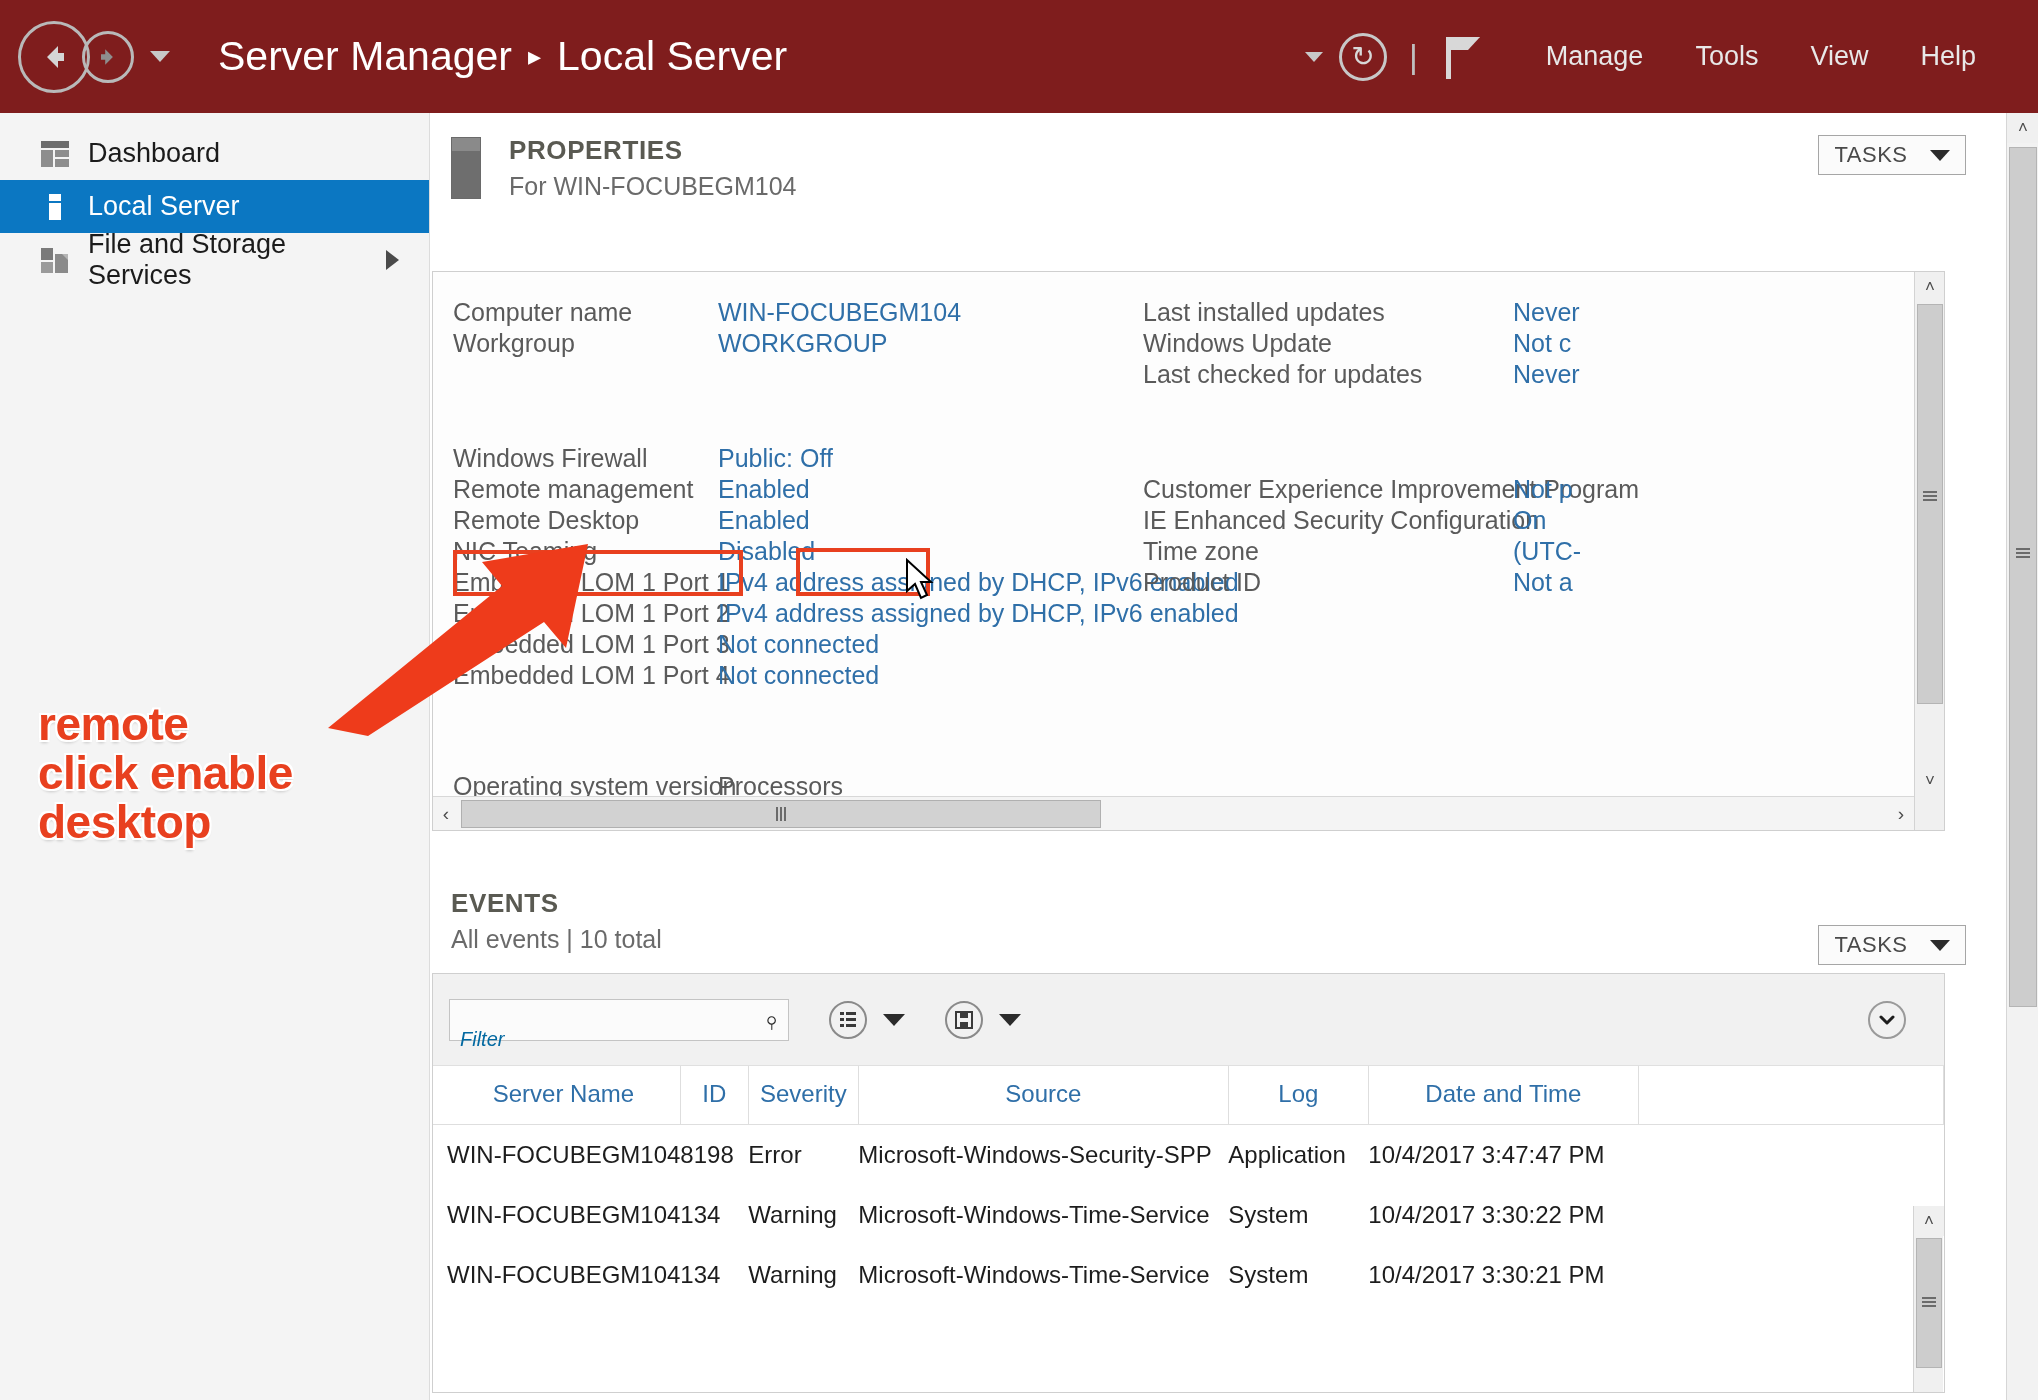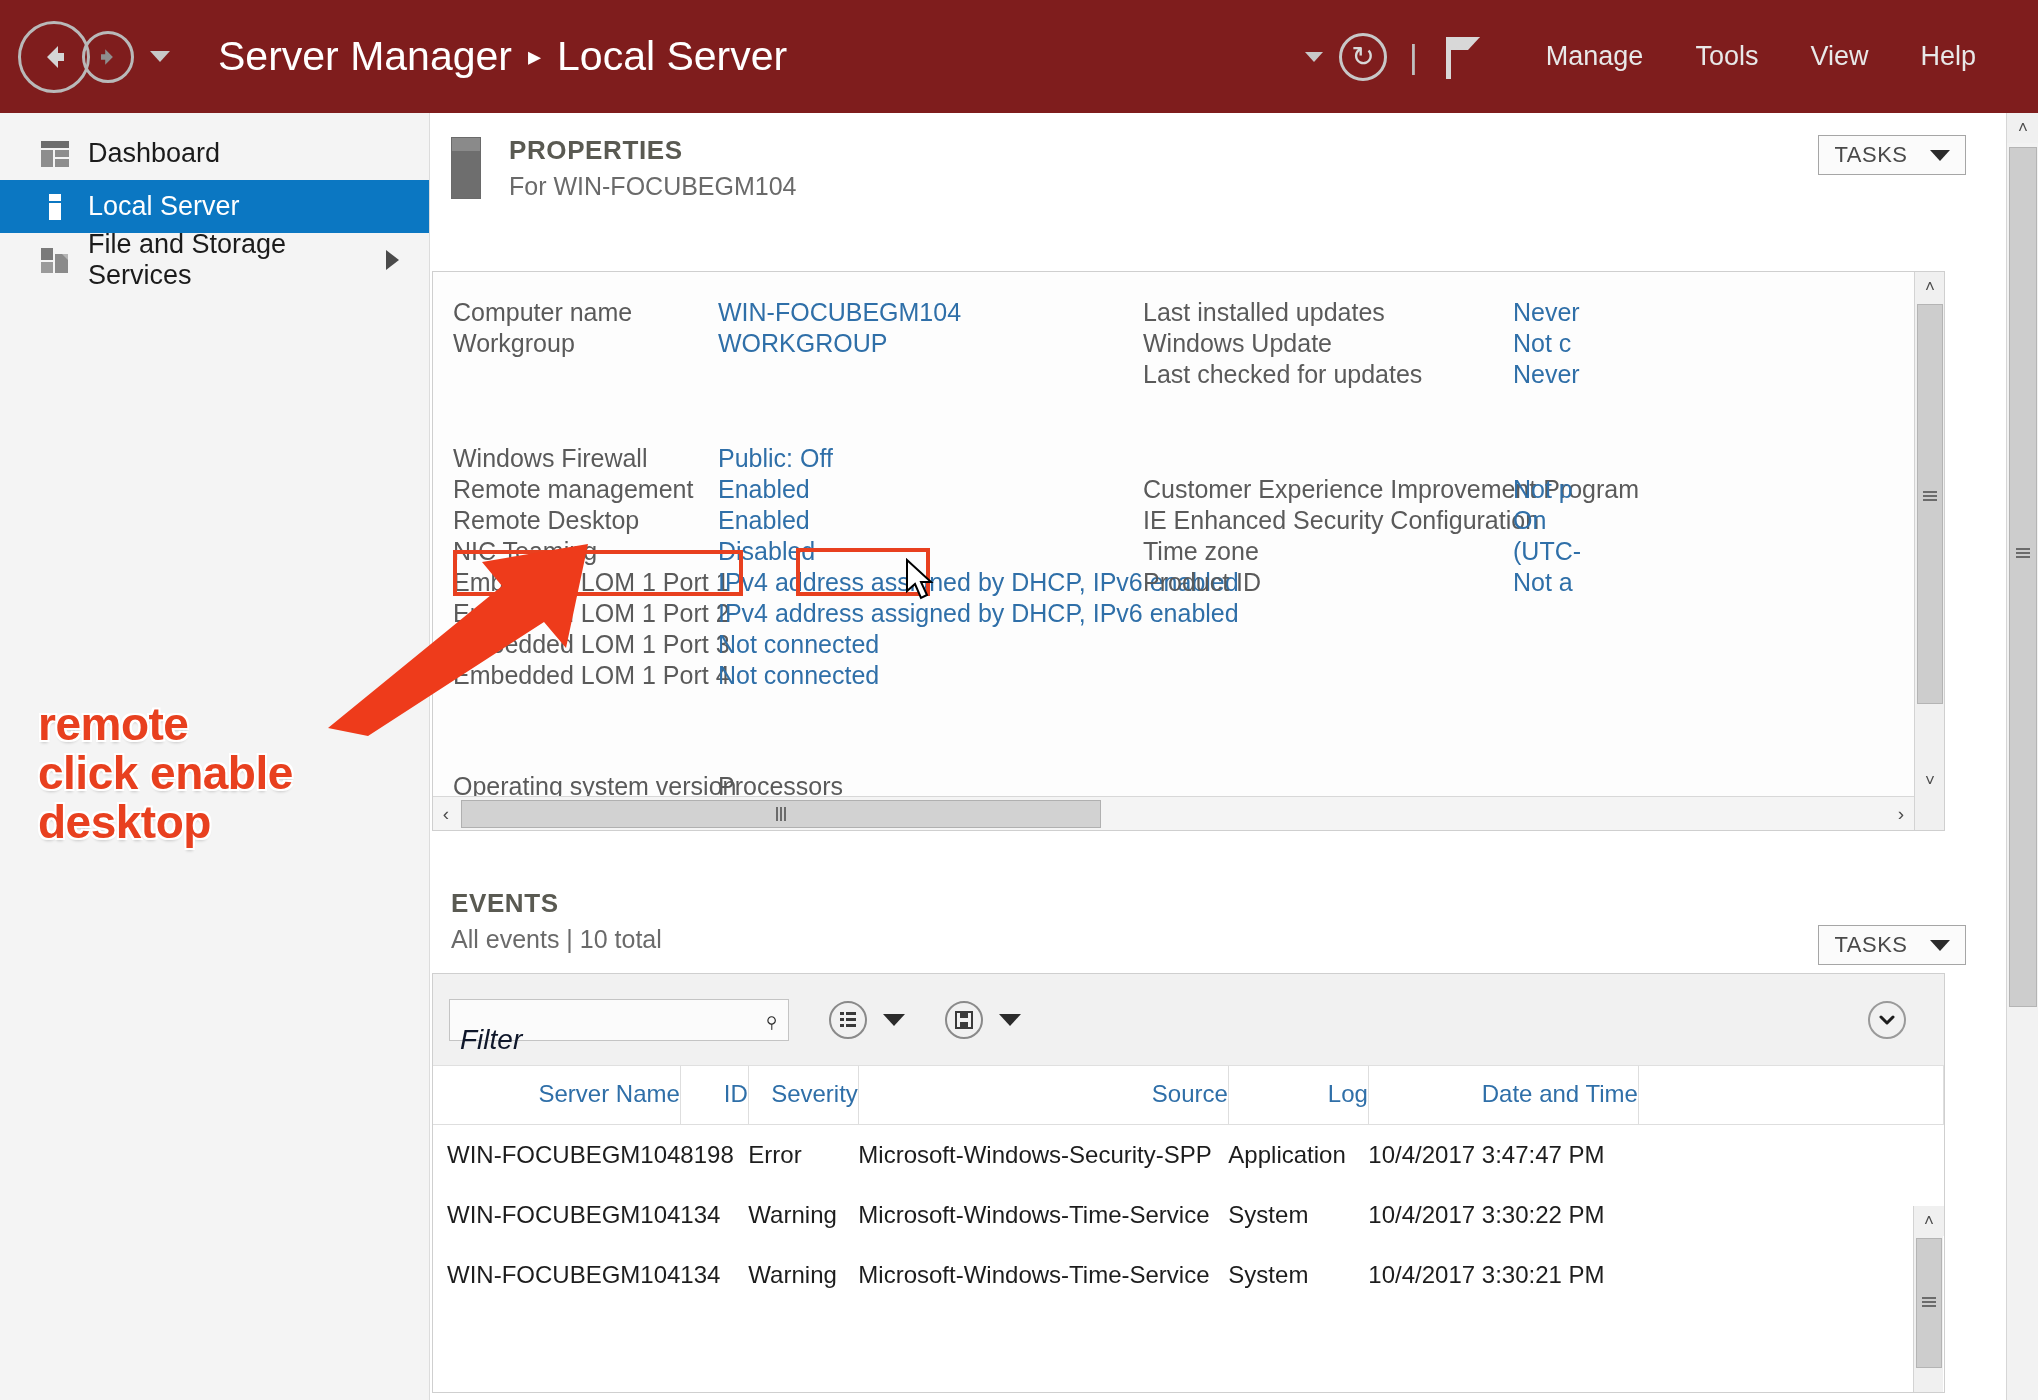--- a/index.html
+++ b/index.html
@@ -165,40 +165,40 @@
     border: 1px solid #cfcfcf; background: #ffffff;
   }
   #filter-bar {
     height: 92px; background: #f1f1f1; display: flex; align-items: center;
     padding-left: 16px; border-bottom: 1px solid #e0e0e0;
   }
   #filter-input {
     width: 340px; height: 42px; border: 1px solid #c4c4c4; background: #fbfbfb;
     display: flex; align-items: center; padding: 0 10px;
   }
-  #filter-input span.ph { font-size: 28px; color: #0f172a; font-style: italic; margin-top: 40px; }
+  #filter-input span.ph { font-size: 20px; color: #0369a1; font-style: italic; margin-top: 40px; }
   .mag { margin-left: auto; font-size: 25px; color: #2b2b2b; transform: rotate(-45deg); }
   .tool-circle {
     width: 38px; height: 38px; border-radius: 50%; border: 2px solid #8a8a8a;
     display: flex; align-items: center; justify-content: center; margin-left: 40px;
     font-size: 20px; color: #3a3a3a;
   }
   .sm-caret {
     width: 0; height: 0; border-left: 11px solid transparent;
     border-right: 11px solid transparent; border-top: 12px solid #2b2b2b;
     margin-left: 16px;
   }
   #collapse-btn {
     margin-left: auto; margin-right: 38px; width: 38px; height: 38px;
     border-radius: 50%; border: 2px solid #9a9a9a; display: flex;
     align-items: center; justify-content: center; font-size: 20px; color: #1d1d1d;
   }
   #events-table { width: 100%; border-collapse: collapse; }
   #events-table th {
-    font-size: 24px; color: #2f6fa8; font-weight: normal; text-align: right;
+    font-size: 24px; color: #2f6fa8; font-weight: normal; text-align: center;
     padding: 14px 0 16px 0; border-right: 1px solid #dedede;
     border-bottom: 1px solid #dedede; position: relative;
   }
   #events-table td {
     font-size: 24px; color: #1d1d1d; padding: 16px 0; white-space: nowrap;
   }
   .c-srv { width: 230px; padding-left: 14px !important; }
   .c-id { width: 68px; }
   .c-sev { width: 110px; }
   .c-src { width: 370px; }

